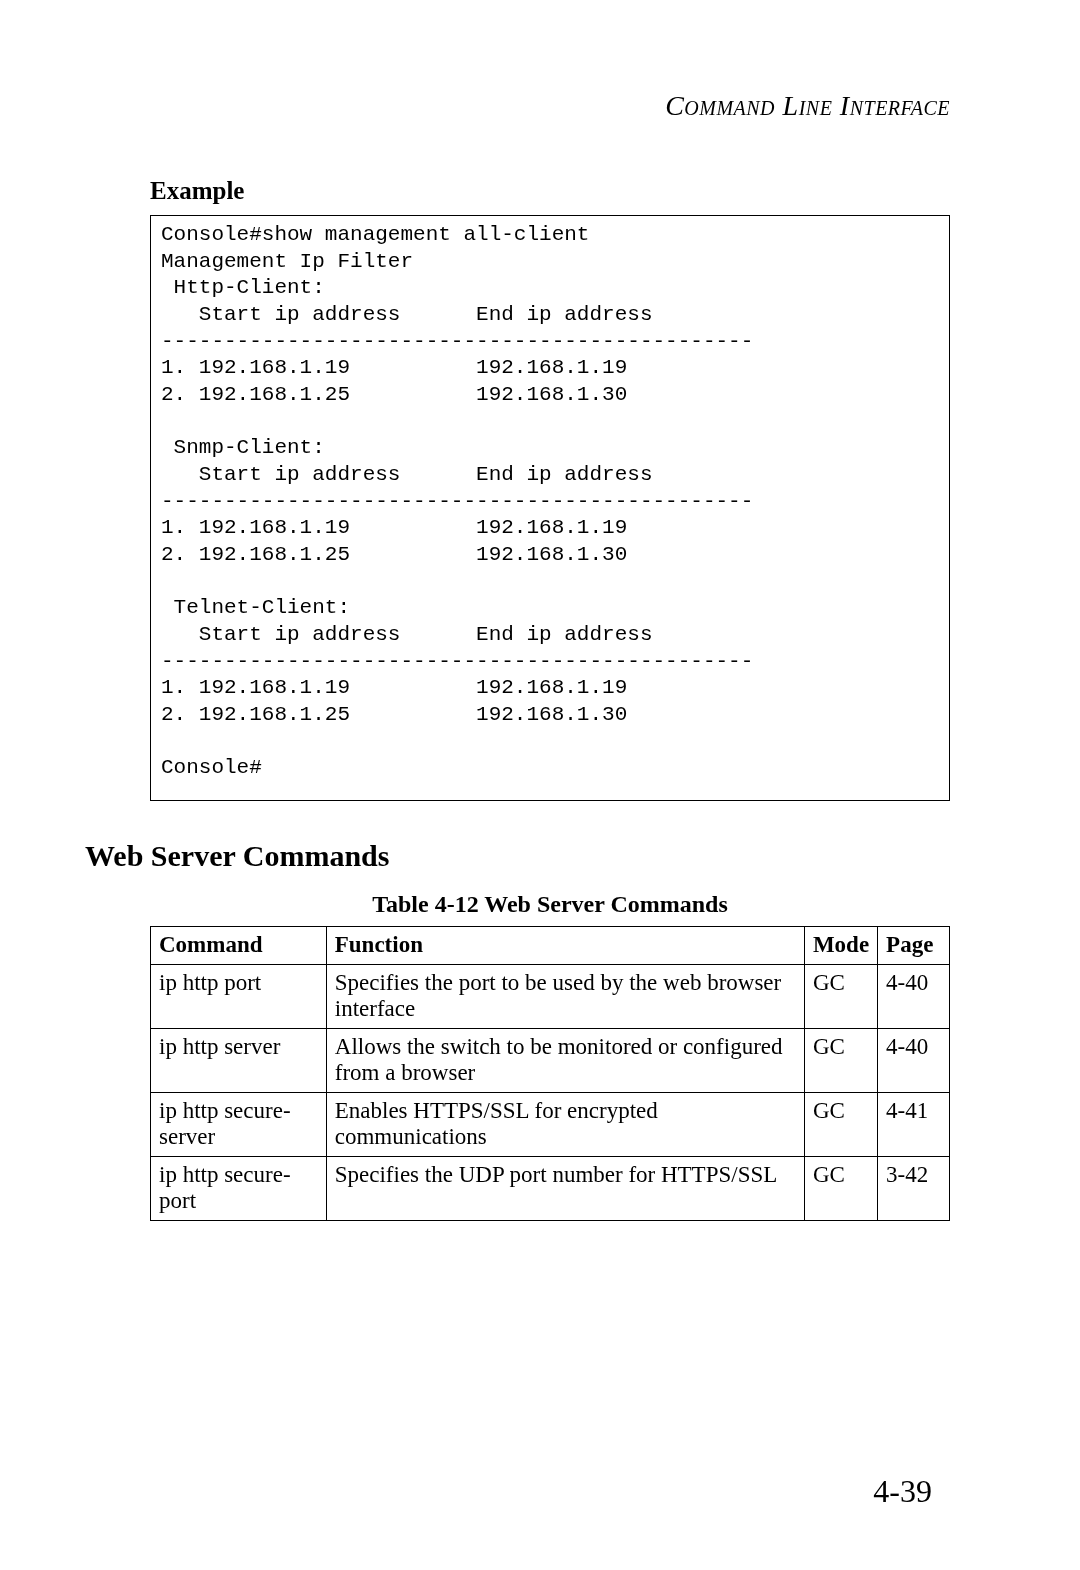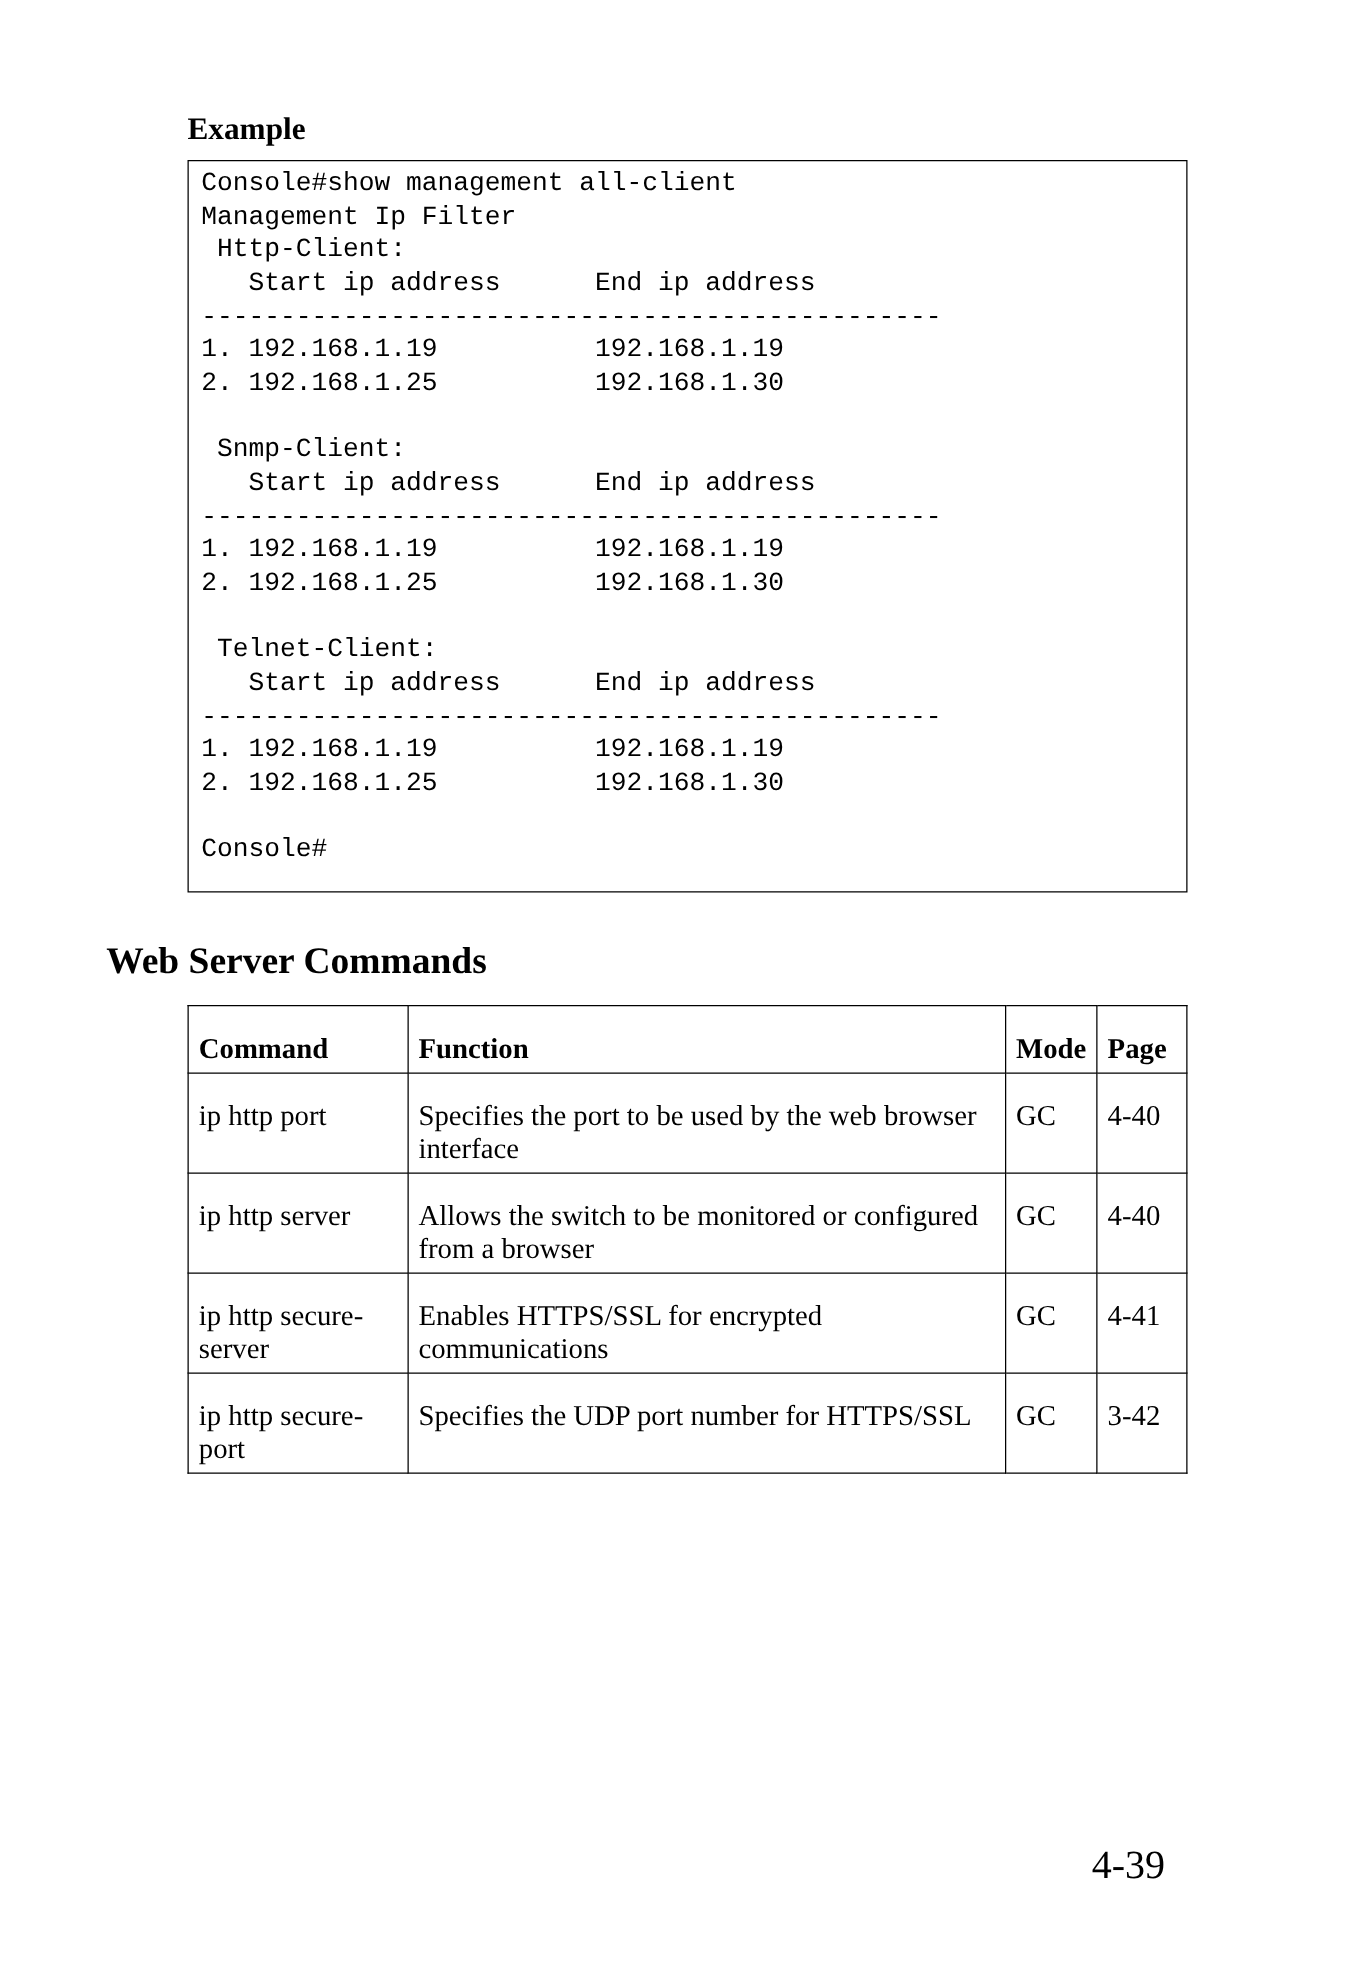--- a/index.html
+++ b/index.html
@@ -50,21 +50,21 @@
     font-size: 24px;
     margin-bottom: 8px;
   }
   table.cmd {
     border-collapse: collapse;
     width: 100%;
     font-size: 23px;
   }
   table.cmd th, table.cmd td {
     border: 1.3px solid #000;
-    padding: 21px 8px 6px 8px;
+    padding: 5px 8px 6px 8px;
     vertical-align: top;
     text-align: left;
   }
   table.cmd th {
     font-weight: bold;
   }
   .col-cmd { width: 22%; }
   .col-func { width: auto; }
   .col-mode { width: 9%; }
   .col-page { width: 9%; }
@@ -72,20 +72,21 @@
     position: absolute;
     bottom: 60px;
     right: 148px;
     font-size: 32px;
   }
 </style>
 </head>
 <body>
 
 <div class="page">
+  <div class="running-head">Command Line Interface</div>
 
   <div class="example-label">Example</div>
   <div class="console-box">Console#show management all-client
 Management Ip Filter
  Http-Client:
    Start ip address      End ip address
 -----------------------------------------------
 1. 192.168.1.19          192.168.1.19
 2. 192.168.1.25          192.168.1.30
 
@@ -97,20 +98,21 @@
 
  Telnet-Client:
    Start ip address      End ip address
 -----------------------------------------------
 1. 192.168.1.19          192.168.1.19
 2. 192.168.1.25          192.168.1.30
 
 Console#</div>
 
   <div class="section-heading">Web Server Commands</div>
+  <div class="table-caption">Table 4-12   Web Server Commands</div>
 
   <table class="cmd">
     <thead>
       <tr>
         <th class="col-cmd">Command</th>
         <th class="col-func">Function</th>
         <th class="col-mode">Mode</th>
         <th class="col-page">Page</th>
       </tr>
     </thead>

